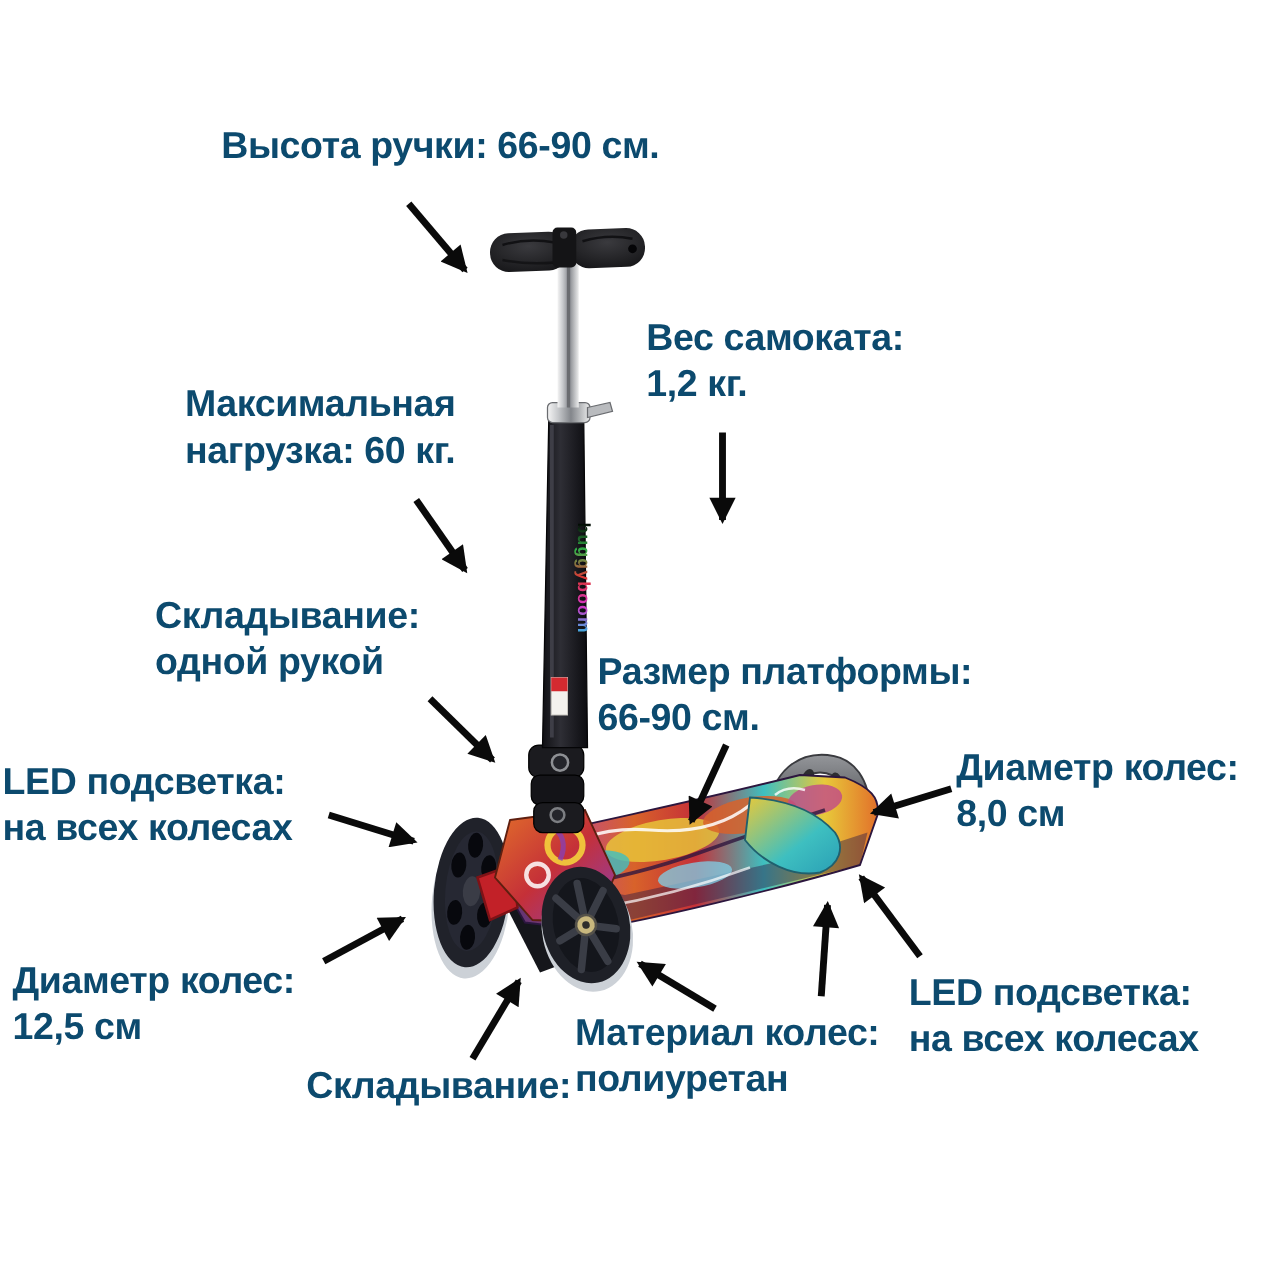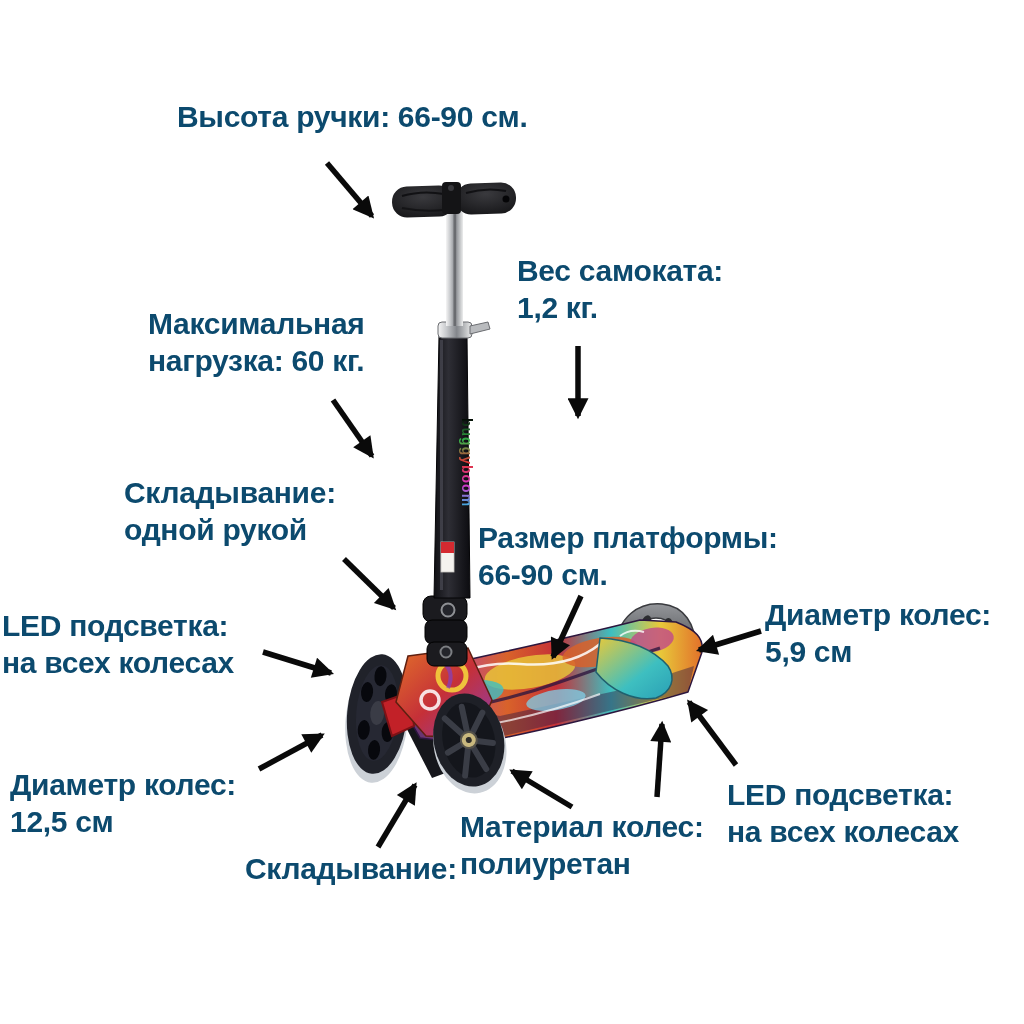--- a/index.html
+++ b/index.html
@@ -225,21 +225,21 @@
     <div>12,5 см</div>
   </div>
 
   <div class="label" style="left:478px;top:519px;">
     <div>Размер платформы:</div>
     <div>66-90 см.</div>
   </div>
 
   <div class="label" style="left:765px;top:596px;">
     <div>Диаметр колес:</div>
-    <div>5,9 см</div>
+    <div>8,0 см</div>
   </div>
 
   <div class="label" style="left:727px;top:776px;">
     <div>LED подсветка:</div>
     <div>на всех колесах</div>
   </div>
 
   <div class="label" style="left:460px;top:808px;">
     <div>Материал колес:</div>
     <div>полиуретан</div>

